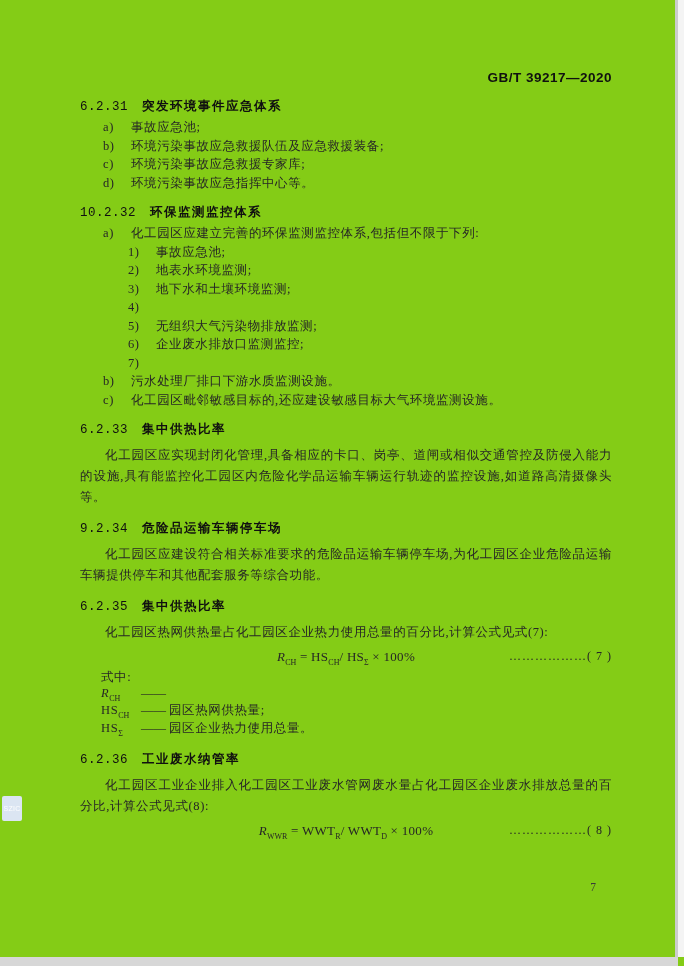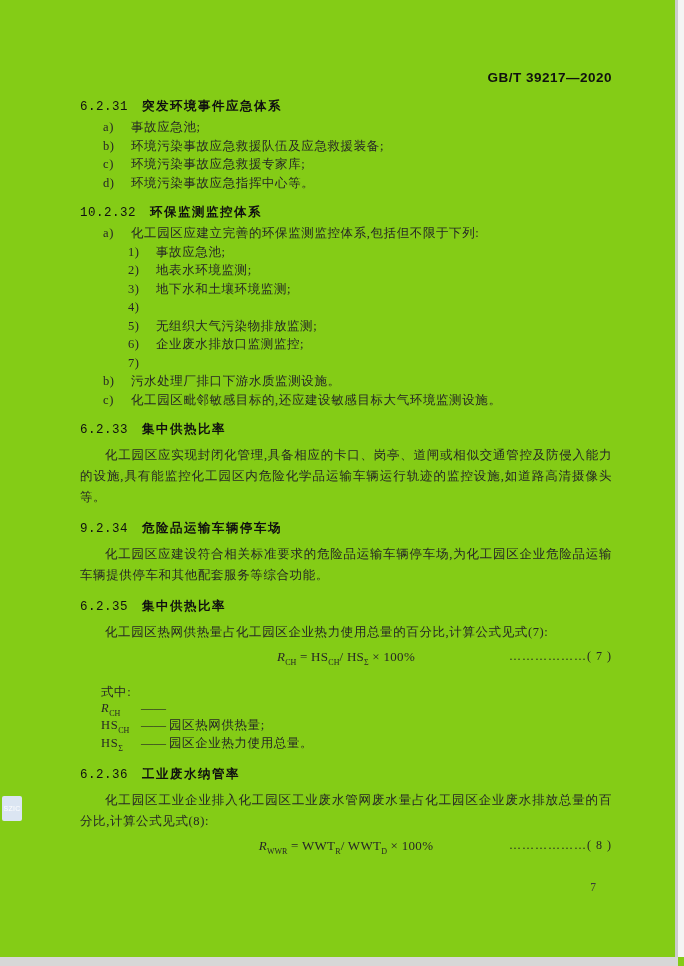--- a/index.html
+++ b/index.html
@@ -44,21 +44,21 @@
     position:relative; margin-top:3px; height:21px; line-height:21px;
     text-align:center; font-size:13px; letter-spacing:0.3px;
   }
   .f-var { font-style:italic; }
   .formula-row sub, .def-sym sub { font-size:8px; letter-spacing:0; }
   .f-leader {
     position:absolute; right:0; top:0; font-size:12px; letter-spacing:1px;
     color:#262626;
   }
 
-  .where { margin-top:16px; padding-left:21px; font-size:12.5px; line-height:18.5px; letter-spacing:0.6px; }
+  .where { margin-top:1px; padding-left:21px; font-size:12.5px; line-height:18.5px; letter-spacing:0.6px; }
   .def-row { display:flex; padding-left:21px; font-size:12.5px; line-height:13px; letter-spacing:0.6px; }
   .def-sym  { flex:0 0 40px; }
   .def-dash { margin-right:3px; letter-spacing:0; }
 
   .pageno {
     position:absolute; top:881px; left:0; width:596px; text-align:right;
     font-size:11.5px; color:#3a3a3a;
   }
 
   .wm {

